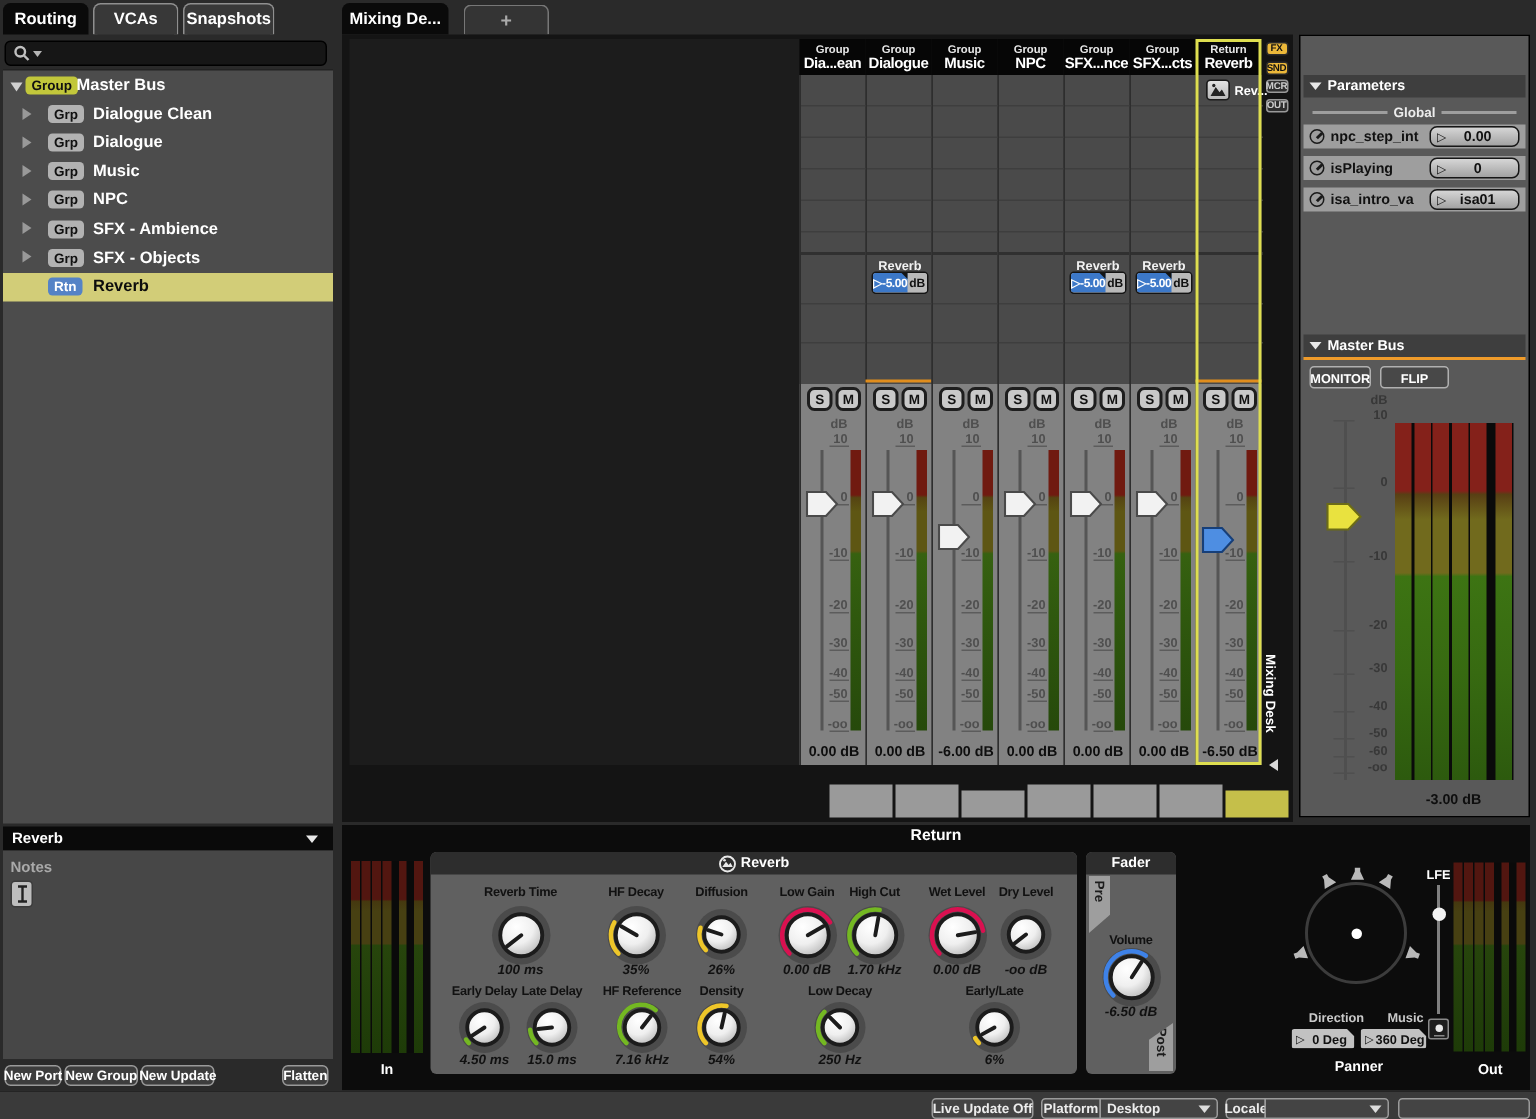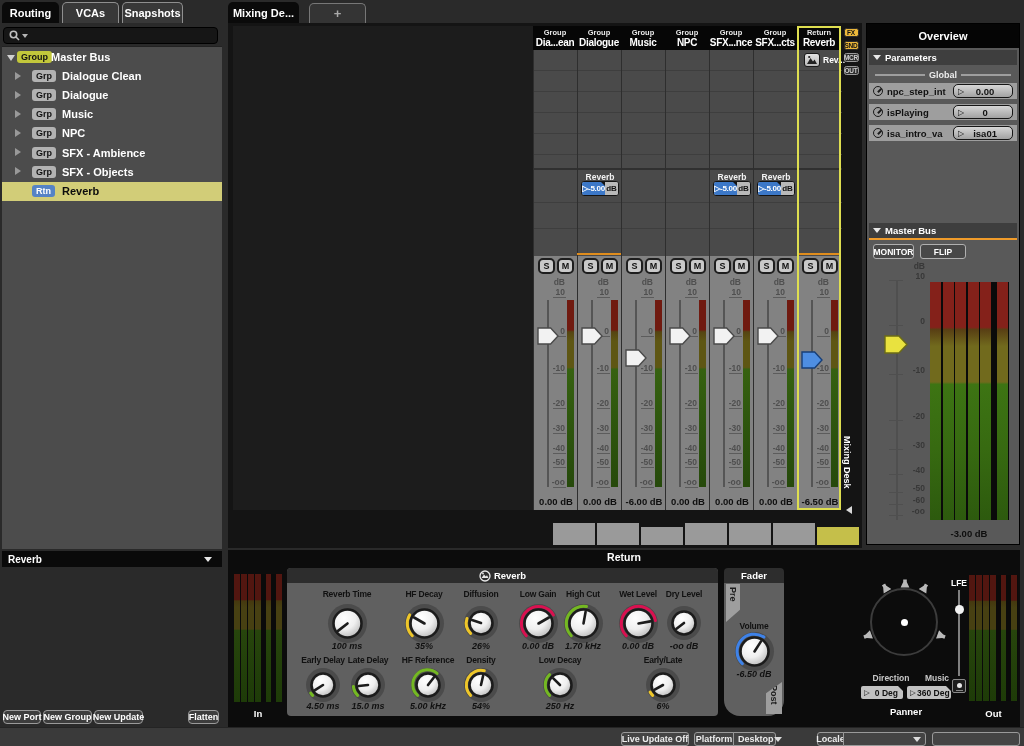--- a/index.html
+++ b/index.html
@@ -196,20 +196,30 @@
       <div class="tree-row selected" style="top: 134.7px;">
         <span class="badge" style="position: absolute; left: 30px; top: 3px; background: rgb(85, 131, 198); color: rgb(255, 255, 255);">Rtn</span>
         <span class="tree-label" style="position: absolute; left: 55px; top: 3px;">Reverb</span>
       </div>
     </div>
 
   <div class="abs" id="props-panel-header">
     <span class="b" style="color:#fff;font-size:10px;">Reverb</span>
     <div class="tri-down" style="border-top-color:#e8e8e8;"></div>
   </div>
+  <div class="abs" id="props-panel-body">
+    <div class="b" style="position:absolute;left:5px;top:6px;color:#a9a9a9;font-size:10px;">Notes</div>
+    <div style="position:absolute;left:5px;top:20px;width:15px;height:18px;background:#bdbdbd;border:1px solid #3a3a3a;border-radius:3px;display:flex;align-items:center;justify-content:center;">
+      <svg width="8" height="12" viewBox="0 0 8 12">
+        <line x1="1" y1="1" x2="7" y2="1" stroke="#222" stroke-width="1.6"></line>
+        <line x1="1" y1="11" x2="7" y2="11" stroke="#222" stroke-width="1.6"></line>
+        <line x1="4" y1="1" x2="4" y2="11" stroke="#222" stroke-width="1.6"></line>
+      </svg>
+    </div>
+  </div>
   <div class="side-btn" style="left:3px;width:38px;">
       <span>New Port</span>
     </div>
   <div class="side-btn" style="left:43px;width:49px;">
       <span>New Group</span>
     </div>
   <div class="side-btn" style="left:94px;width:49px;">
       <span>New Update</span>
     </div>
   <div class="side-btn" style="left:188px;width:31px;">
@@ -563,23 +573,20 @@
         <div class="scroll-seg" style="left: 369px; top: 500px; width: 42px; height: 22px;"></div>
         <div class="scroll-seg" style="left: 413px; top: 504px; width: 42px; height: 18px;"></div>
         <div class="scroll-seg" style="left: 457px; top: 500px; width: 42px; height: 22px;"></div>
         <div class="scroll-seg" style="left: 501px; top: 500px; width: 42px; height: 22px;"></div>
         <div class="scroll-seg" style="left: 545px; top: 500px; width: 42px; height: 22px;"></div>
         <div class="scroll-seg sel" style="left: 589px; top: 504px; width: 42px; height: 18px;"></div>
       </div>
   </div>
 
   <div class="abs" id="overview">
-    <div id="overview-header">
-        <span>Overview</span>
-      </div>
     <div class="section-bar" style="top:26px;">
       <div class="tri-down"></div>
       <span>Parameters</span>
     </div>
     <div id="global-divider">
       <div class="line"></div>
         <span>Global</span>
         <div class="line"></div>
     </div>
     <div id="param-rows">
@@ -786,21 +793,21 @@
           <div class="knob-group" style="left: 103px; top: 87px;">
             <div class="knob-label">HF Reference</div>
             <div style="position: absolute; left: 38px; top: 30px; width: 0px; height: 0px;">
               <svg width="38" height="38" viewBox="0 0 38 38" style="position:absolute;left:-19px;top:-19px;">
                 <circle cx="19" cy="19" r="17" fill="#4b4b4b"></circle>
                 <path d="M8.6 29.4 A14.7 14.7 0 0 1 28.1 7.4" fill="none" stroke="#74b822" stroke-width="3" stroke-linecap="round"></path>
                 <circle cx="19" cy="19" r="11.5" fill="url(#knobgrad)" stroke="#1c1c1c" stroke-width="2.6"></circle>
                 <line x1="19" y1="19" x2="24.8" y2="11.5" stroke="#1c1c1c" stroke-width="2.6" stroke-linecap="round"></line>
               </svg>
             </div>
-            <div class="knob-value" style="left: 0px; top: 45.5px;">5.00 kHz</div>
+            <div class="knob-value" style="left: 0px; top: 45.5px;">7.16 kHz</div>
           </div>
           <div class="knob-group" style="left: 156px; top: 87px;">
             <div class="knob-label">Density</div>
             <div style="position: absolute; left: 38px; top: 30px; width: 0px; height: 0px;">
               <svg width="38" height="38" viewBox="0 0 38 38" style="position:absolute;left:-19px;top:-19px;">
                 <circle cx="19" cy="19" r="17" fill="#4b4b4b"></circle>
                 <path d="M8.6 29.4 A14.7 14.7 0 0 1 22.3 4.7" fill="none" stroke="#eec629" stroke-width="3" stroke-linecap="round"></path>
                 <circle cx="19" cy="19" r="11.5" fill="url(#knobgrad)" stroke="#1c1c1c" stroke-width="2.6"></circle>
                 <line x1="19" y1="19" x2="21.1" y2="9.7" stroke="#1c1c1c" stroke-width="2.6" stroke-linecap="round"></line>
               </svg>
@@ -827,21 +834,21 @@
                 <path d="M8.6 29.4 A14.7 14.7 0 0 1 6.1 26.1" fill="none" stroke="#eec629" stroke-width="3" stroke-linecap="round"></path>
                 <circle cx="19" cy="19" r="11.5" fill="url(#knobgrad)" stroke="#1c1c1c" stroke-width="2.6"></circle>
                 <line x1="19" y1="19" x2="10.7" y2="23.6" stroke="#1c1c1c" stroke-width="2.6" stroke-linecap="round"></line>
               </svg>
             </div>
             <div class="knob-value" style="left: 0px; top: 45.5px;">6%</div>
           </div>
         </div>
     </div>
 
-    <div class="deck-panel" id="fader-panel" style="left:496px;top:18px;width:60px;height:148px;border-radius:16px;">
+    <div class="deck-panel" id="fader-panel" style="left:496px;top:18px;width:60px;height:148px;">
       <div class="deck-panel-header">
           <span>Fader</span>
         </div>
       <div class="ribbon-tab" style="left:2px;top:16px;width:14px;height:38px;clip-path:polygon(0 0,100% 0,100% 68%,0 100%);">
         <span class="vtxt">Pre</span>
       </div>
       <div class="ribbon-tab" style="left:42px;top:114px;width:16px;height:32px;clip-path:polygon(0 35%,100% 0,100% 100%,0 100%);">
         <span class="vtxt">Post</span>
       </div>
       <div class="knob-label" style="position:absolute;left:0;top:53px;width:60px;text-align:center;">Volume</div>
@@ -913,21 +920,21 @@
     <div class="deck-label" style="left:741px;top:158px;width:49px;">Out</div>
   </div>
 
   <div class="abs" id="statusbar">
     <div class="status-box" style="left:621px;width:68px;">
         <span>Live Update Off</span>
       </div>
     <div class="status-box" style="left:694px;width:40px;border-radius:3px 0 0 3px;">
         <span>Platform</span>
       </div>
-    <div class="status-box status-dd" style="left:733px;width:43px;border-radius:0 3px 3px 0;">
+    <div class="status-box status-dd" style="left:733px;width:79px;border-radius:0 3px 3px 0;">
       <span>Desktop</span>
       <div class="dd-arrow"></div>
     </div>
     <div class="status-box" style="left:817px;width:27px;border-radius:3px 0 0 3px;">
         <span>Locale</span>
       </div>
     <div class="status-box status-dd" style="left:843px;width:83px;border-radius:0 3px 3px 0;">
       <span></span>
       <div class="dd-arrow"></div>
     </div>

